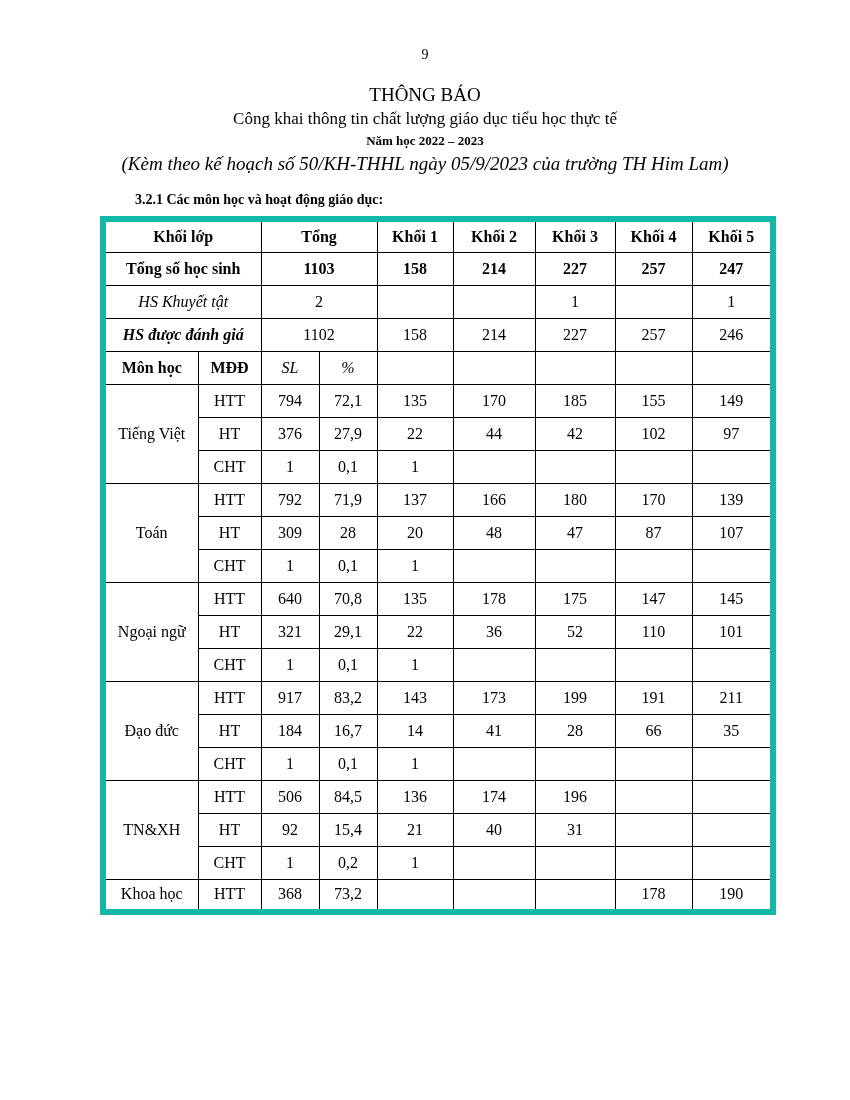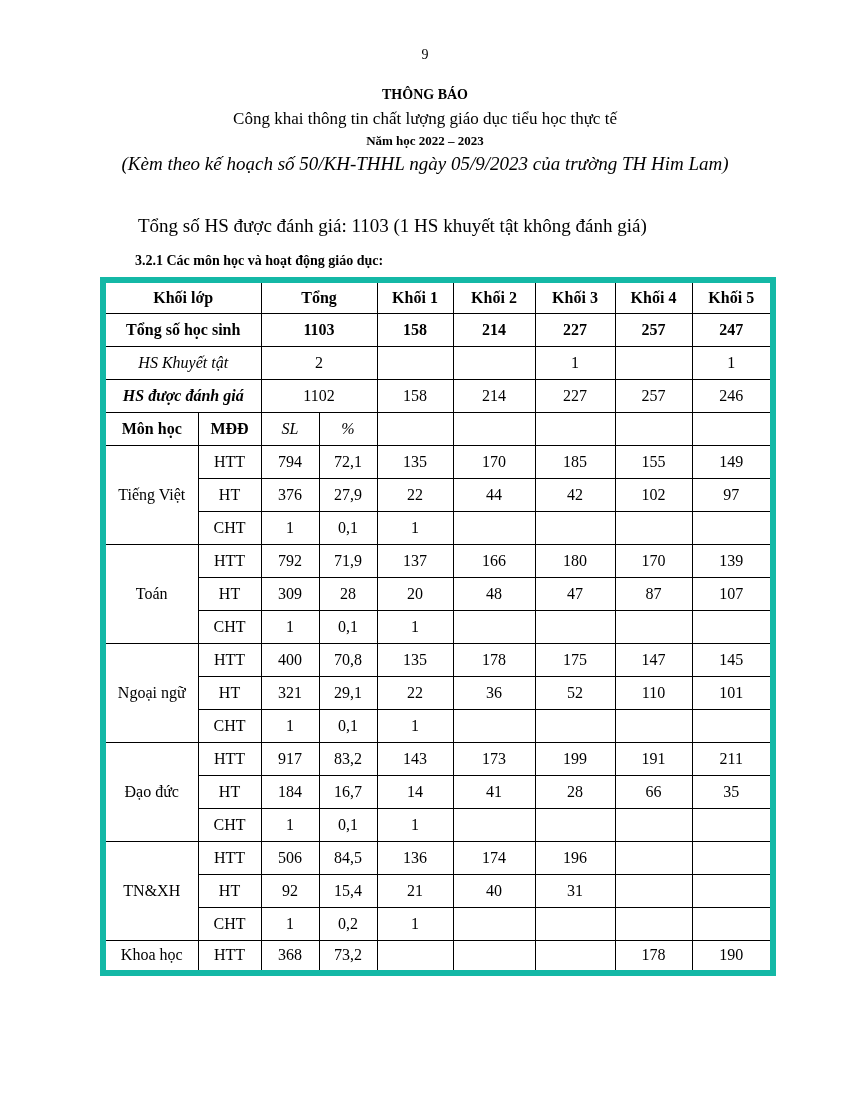--- a/index.html
+++ b/index.html
@@ -13,21 +13,21 @@
   }
   .page { width: 850px; height: 1100px; }
 
   .pagenum {
     padding-top: 47px;
     text-align: center;
     font-size: 14px;
   }
 
   .doc-header { text-align: center; margin-top: 19px; }
-  .doc-title   { font-size: 14px; font-weight: bold; line-height: 25px; }
+  .doc-title   { font-size: 19px; font-weight: normal; line-height: 25px; }
   .doc-subtitle{ font-size: 17px; font-weight: normal; line-height: 23px; }
   .doc-year    { font-size: 13px; font-weight: bold; line-height: 22px; }
   .doc-note    { font-size: 19px; font-style: italic; line-height: 24px; }
 
   .summary {
     margin: 38px 80px 0 138px;
     font-size: 19px;
     line-height: 23px;
   }
   .section-heading {
@@ -66,21 +66,20 @@
 
   <div class="pagenum">9</div>
 
   <div class="doc-header">
     <div class="doc-title">THÔNG BÁO</div>
     <div class="doc-subtitle">Công khai thông tin chất lượng giáo dục tiểu học thực tế</div>
     <div class="doc-year">Năm học 2022 – 2023</div>
     <div class="doc-note">(Kèm theo kế hoạch số 50/KH-THHL ngày 05/9/2023 của trường TH Him Lam)</div>
   </div>
 
-  <div class="summary">Tổng số HS được đánh giá: 1103 (1 HS khuyết tật không đánh giá)</div>
 
   <div class="section-heading">3.2.1 Các môn học và hoạt động giáo dục:</div>
 
   <table class="results">
     <colgroup>
       <col style="width:95px">
         <col style="width:63px">
         <col style="width:58px">
         <col style="width:58px">
       <col style="width:76px">
@@ -195,21 +194,21 @@
           <td>0,1</td>
           <td class="rt">1</td>
           <td></td>
           <td></td>
           <td></td>
           <td></td>
         </tr>
         <tr>
           <td rowspan="3">Ngoại ngữ</td>
           <td>HTT</td>
-          <td>400</td>
+          <td>640</td>
           <td>70,8</td>
           <td class="rt">135</td>
           <td class="rt">178</td>
           <td class="rt">175</td>
           <td>147</td>
           <td>145</td>
         </tr>
         <tr>
           <td>HT</td>
           <td>321</td>

